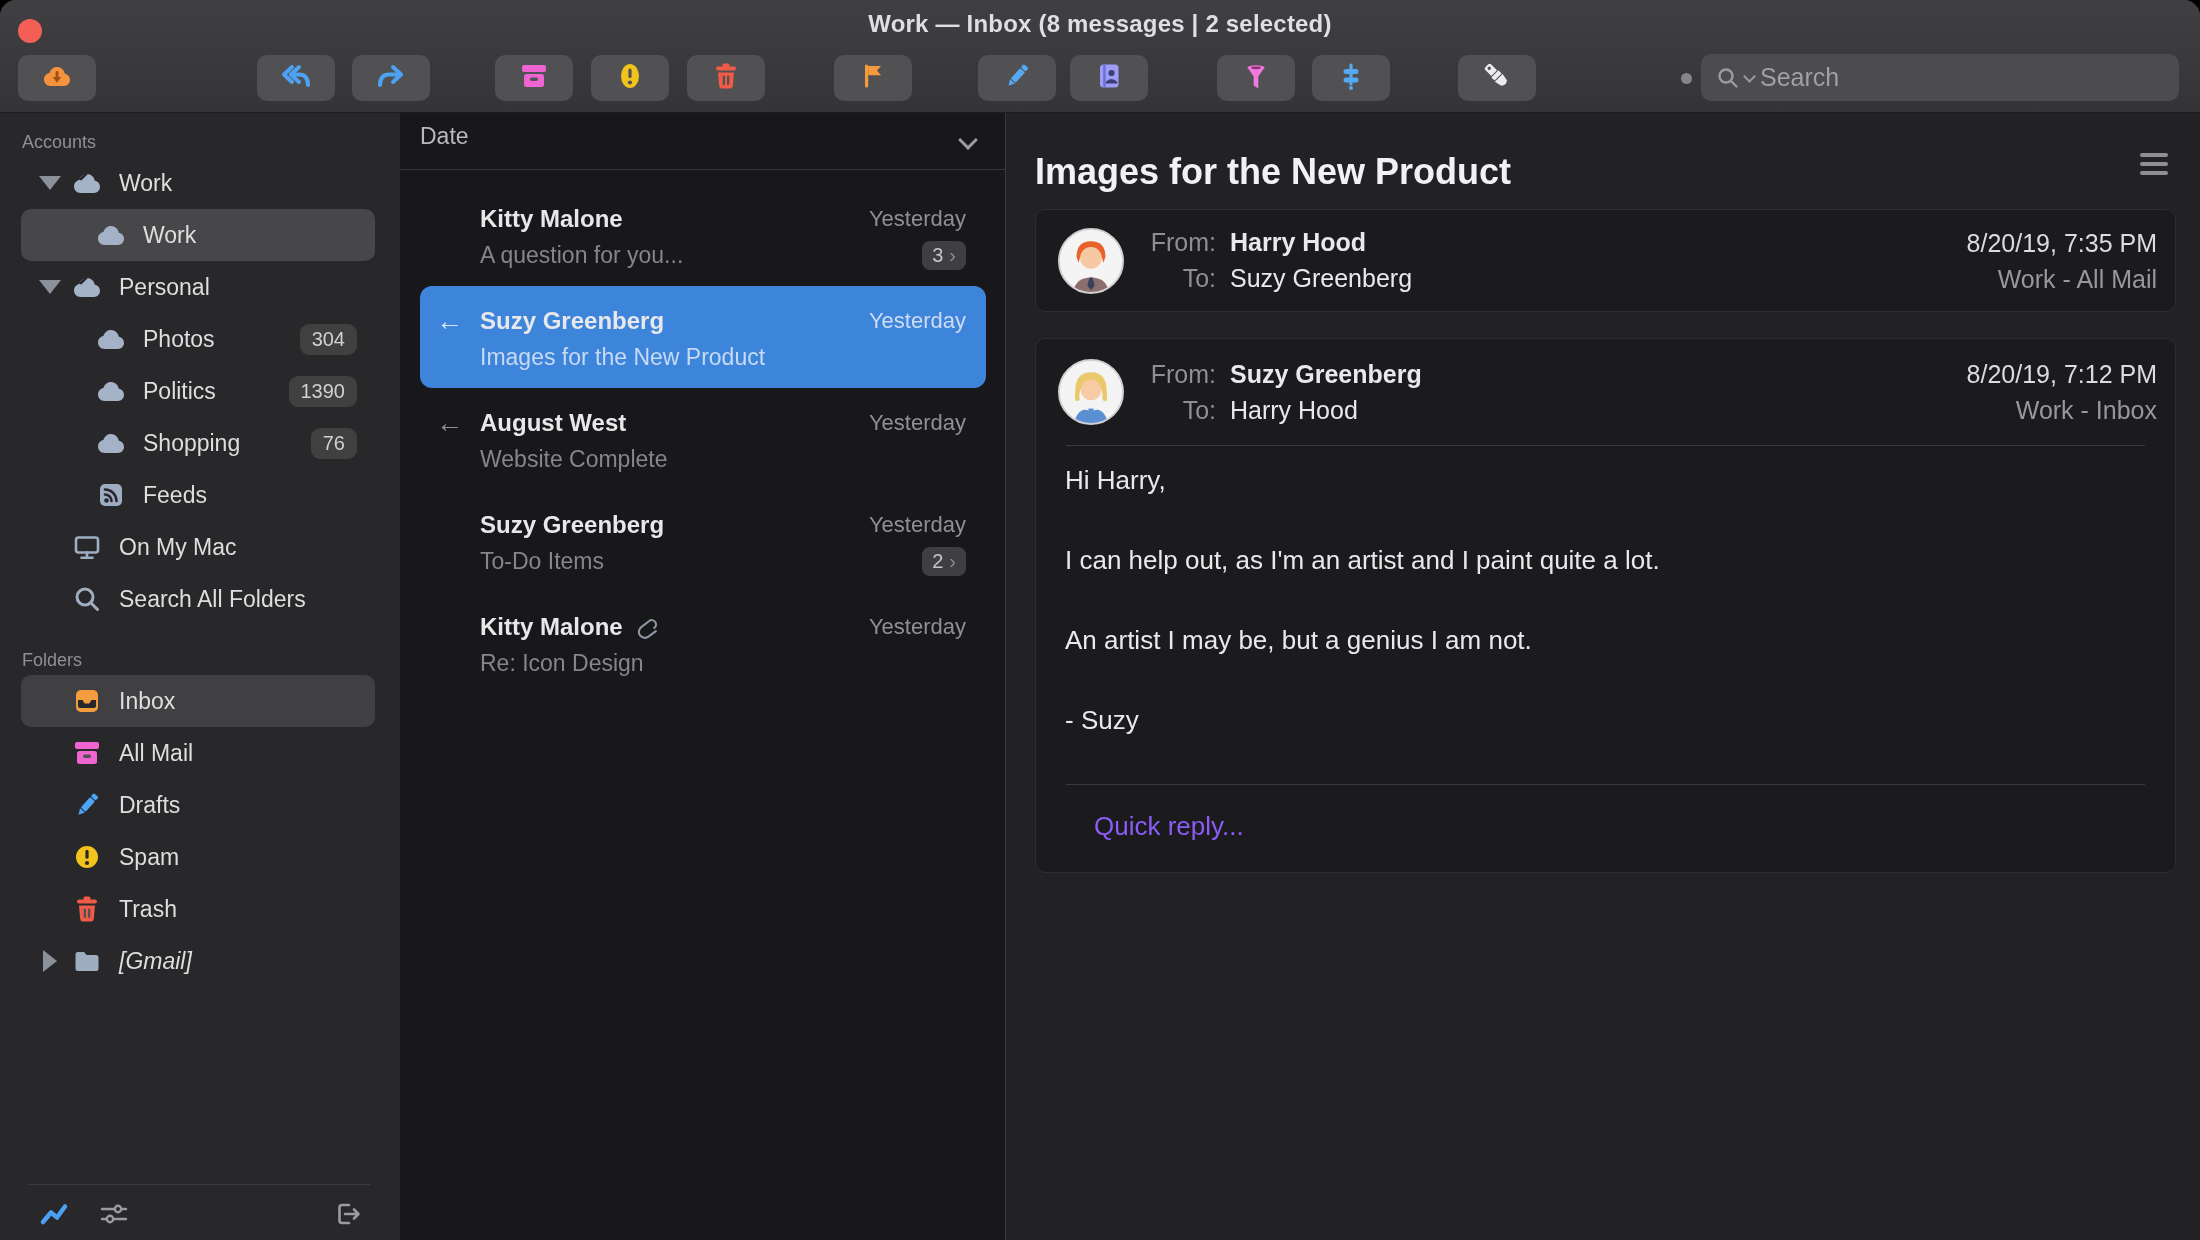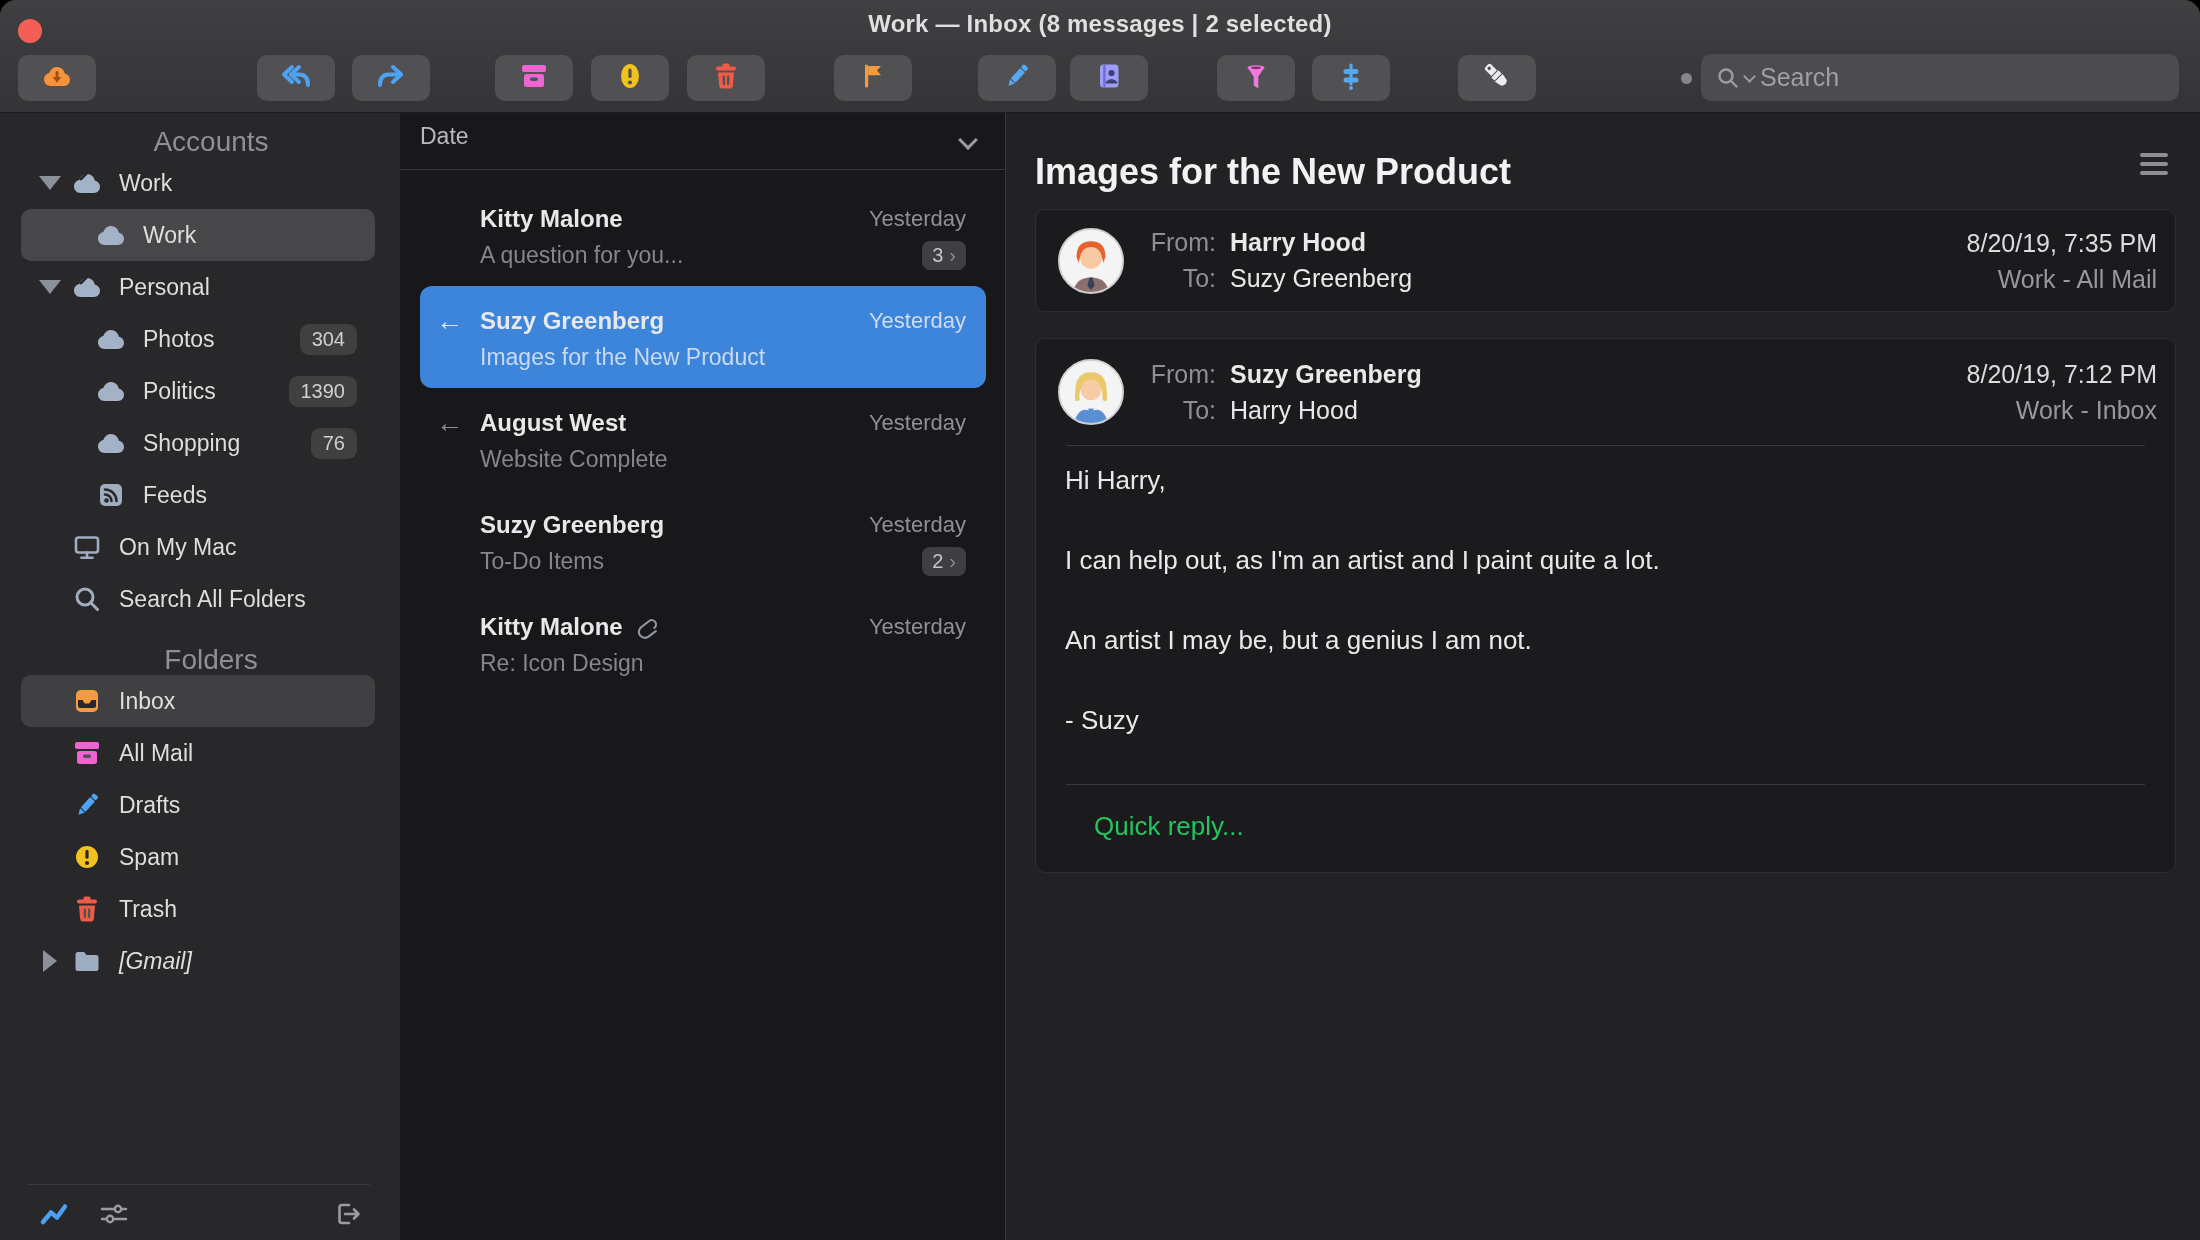--- a/index.html
+++ b/index.html
@@ -29,21 +29,21 @@
   .chev-sm{width:7px;height:7px;border-width:2.5px;margin-left:4px;margin-top:-2px;}
 
   
   .content{position:absolute;top:113px;left:0;right:0;bottom:0;}
   .sidebar{position:absolute;top:0;left:0;bottom:0;width:400px;background:#28282a;}
   .list{position:absolute;top:0;left:400px;bottom:0;width:605px;background:#18181a;}
   .reader{position:absolute;top:0;left:1005px;right:0;bottom:0;background:#222224;border-left:1px solid #39393b;}
 
   
   .side-inner{padding-top:14px;}
-  .section-label{height:30px;line-height:30px;padding-left:22px;color:#8f8f96;font-size:28px;text-align:center;}
+  .section-label{height:30px;line-height:30px;padding-left:22px;color:#8f8f96;font-size:18px;}
   .srow{height:52px;margin:0 25px 0 21px;display:flex;align-items:center;border-radius:10px;
         color:#dededf;font-size:23px;}
   .srow .lbl{margin-left:14px;white-space:nowrap;}
   .srow.sel{background:#47474a;}
   .srow.sel2{background:#404043;}
   .tri-slot{width:26px;margin-left:16px;display:flex;align-items:center;justify-content:center;flex:0 0 auto;}
   .tri-down{width:0;height:0;border-left:11px solid transparent;border-right:11px solid transparent;border-top:14px solid #8b909a;}
   .tri-right{width:0;height:0;border-top:11px solid transparent;border-bottom:11px solid transparent;border-left:14px solid #8b909a;}
   .ico{width:36px;height:36px;flex:0 0 auto;margin-left:6px;display:flex;align-items:center;justify-content:center;}
   .ico svg{width:36px;height:36px;}
@@ -91,21 +91,21 @@
   .hrow{display:flex;height:36px;align-items:center;font-size:25px;}
   .hlabel{width:70px;text-align:right;color:#8e8e94;}
   .hname{margin-left:14px;color:#e9e9eb;}
   .hname.bold{font-weight:700;}
   .hright{margin-left:auto;text-align:right;}
   .hdate{color:#dcdcdf;font-size:25px;height:36px;line-height:36px;}
   .hbox{color:#97979d;font-size:25px;height:36px;line-height:36px;}
   .cdiv{height:1px;background:#3a3a3d;margin:0 30px;}
   .cbody{padding:18px 30px 0 29px;color:#e9e9eb;font-size:26px;}
   .cbody p{margin:0 0 48px 0;line-height:32px;}
-  .qreply{padding:26px 30px 30px 58px;color:#22c55e;font-size:26px;}
+  .qreply{padding:26px 30px 30px 58px;color:#8b5cf6;font-size:26px;}
 </style>
 </head>
 <body>
 
 <svg width="0" height="0" style="position:absolute">
   <defs>
     <symbol id="i-cloud" viewBox="0 0 36 36">
       <path d="M11.5 28c-3.6 0-6.5-2.9-6.5-6.5 0-3.2 2.3-5.9 5.4-6.4C11.3 11.6 14.3 9 18 9c4 0 7.3 3 7.9 6.8 2.9.5 5.1 3 5.1 6 0 3.4-2.7 6.2-6.1 6.2H11.5z"></path>
     </symbol>
     <symbol id="i-archivebox" viewBox="0 0 36 36">

